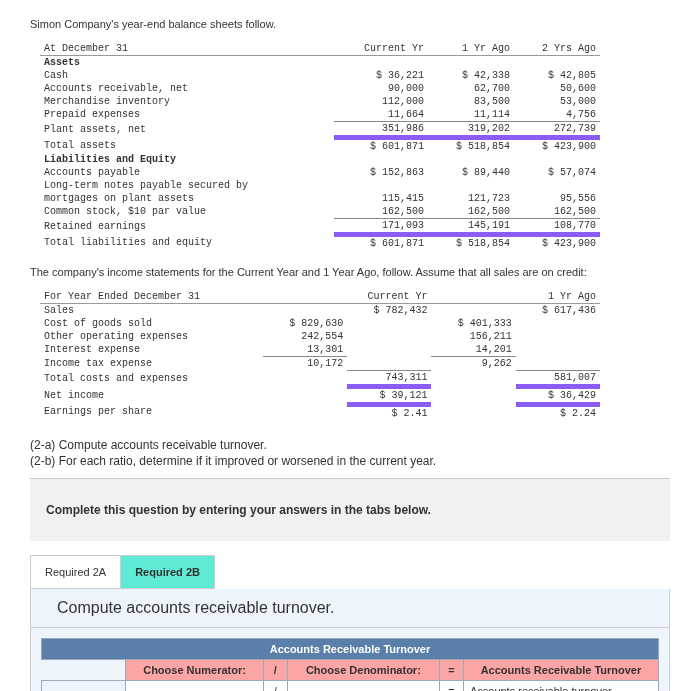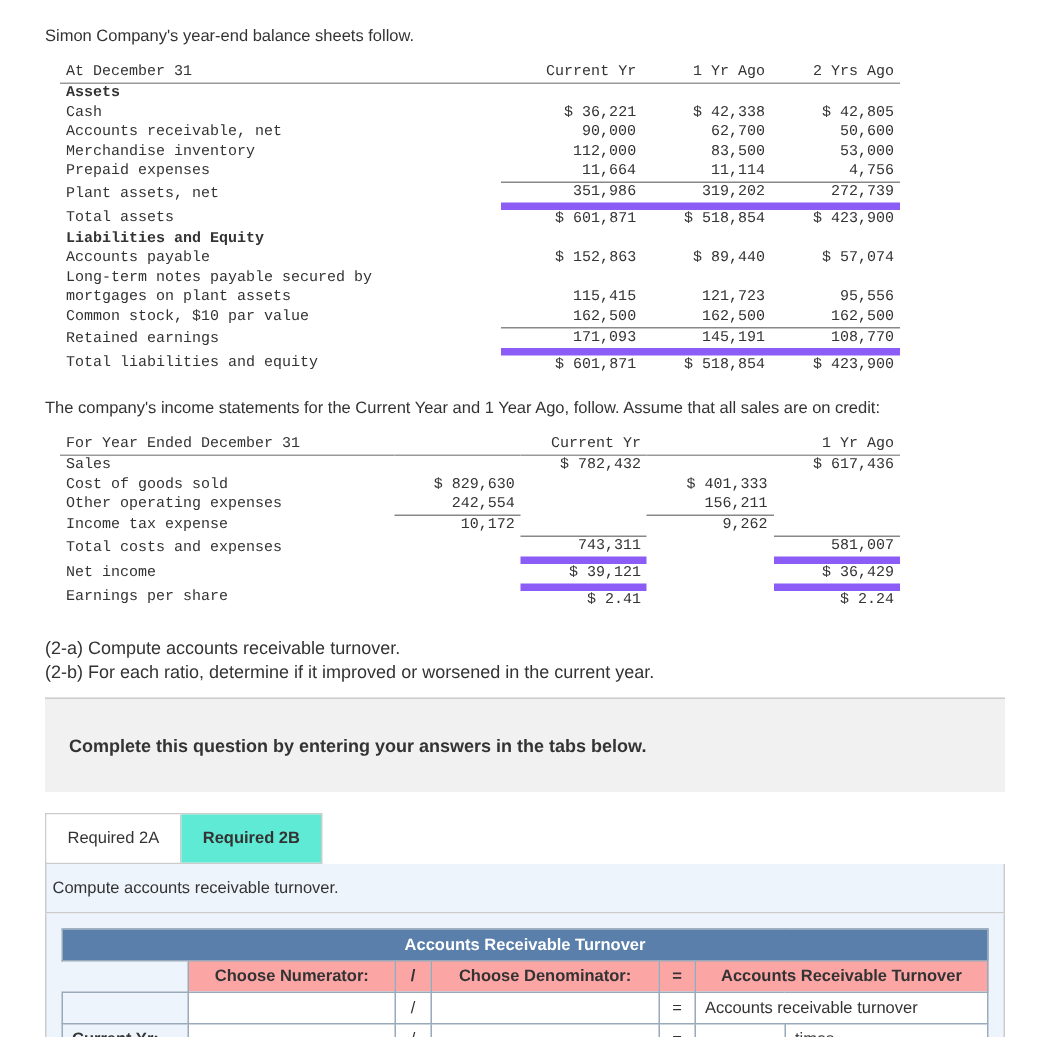--- a/index.html
+++ b/index.html
@@ -48,22 +48,22 @@
     font-size: 11px;
     border-right: 1px solid #ccc;
     cursor: pointer;
     background: #fff;
   }
   .tab:last-child { border-right: none; background:#5eead4;font-weight:bold; }
   .tab-body {
     border: 1px solid #ccc;
     border-top: none;
     background: #eef4fb;
-    padding: 10px 4px;
-    font-size: 11px;
+    padding: 10px 26px;
+    font-size: 16px;
   }
   .answer-wrap {
     border: 1px solid #ccc;
     border-top:none;
     background: #eef4fb;
     padding: 10px;
   }
   .turnover-tbl {
     width: 100%;
     border-collapse: collapse;
@@ -210,20 +210,27 @@
         <td class="num">$ 829,630</td>
         <td></td>
         <td class="num">$ 401,333</td>
         <td></td>
       </tr>
   <tr>
         <td>Other operating expenses</td>
         <td class="num">242,554</td>
         <td></td>
         <td class="num">156,211</td>
+        <td></td>
+      </tr>
+  <tr>
+        <td>Interest expense</td>
+        <td class="num">13,301</td>
+        <td></td>
+        <td class="num">14,201</td>
         <td></td>
       </tr>
   <tr class="rule">
         <td>Income tax expense</td>
         <td class="num">10,172</td>
         <td></td>
         <td class="num">9,262</td>
         <td></td>
       </tr>
   <tr class="rule">

